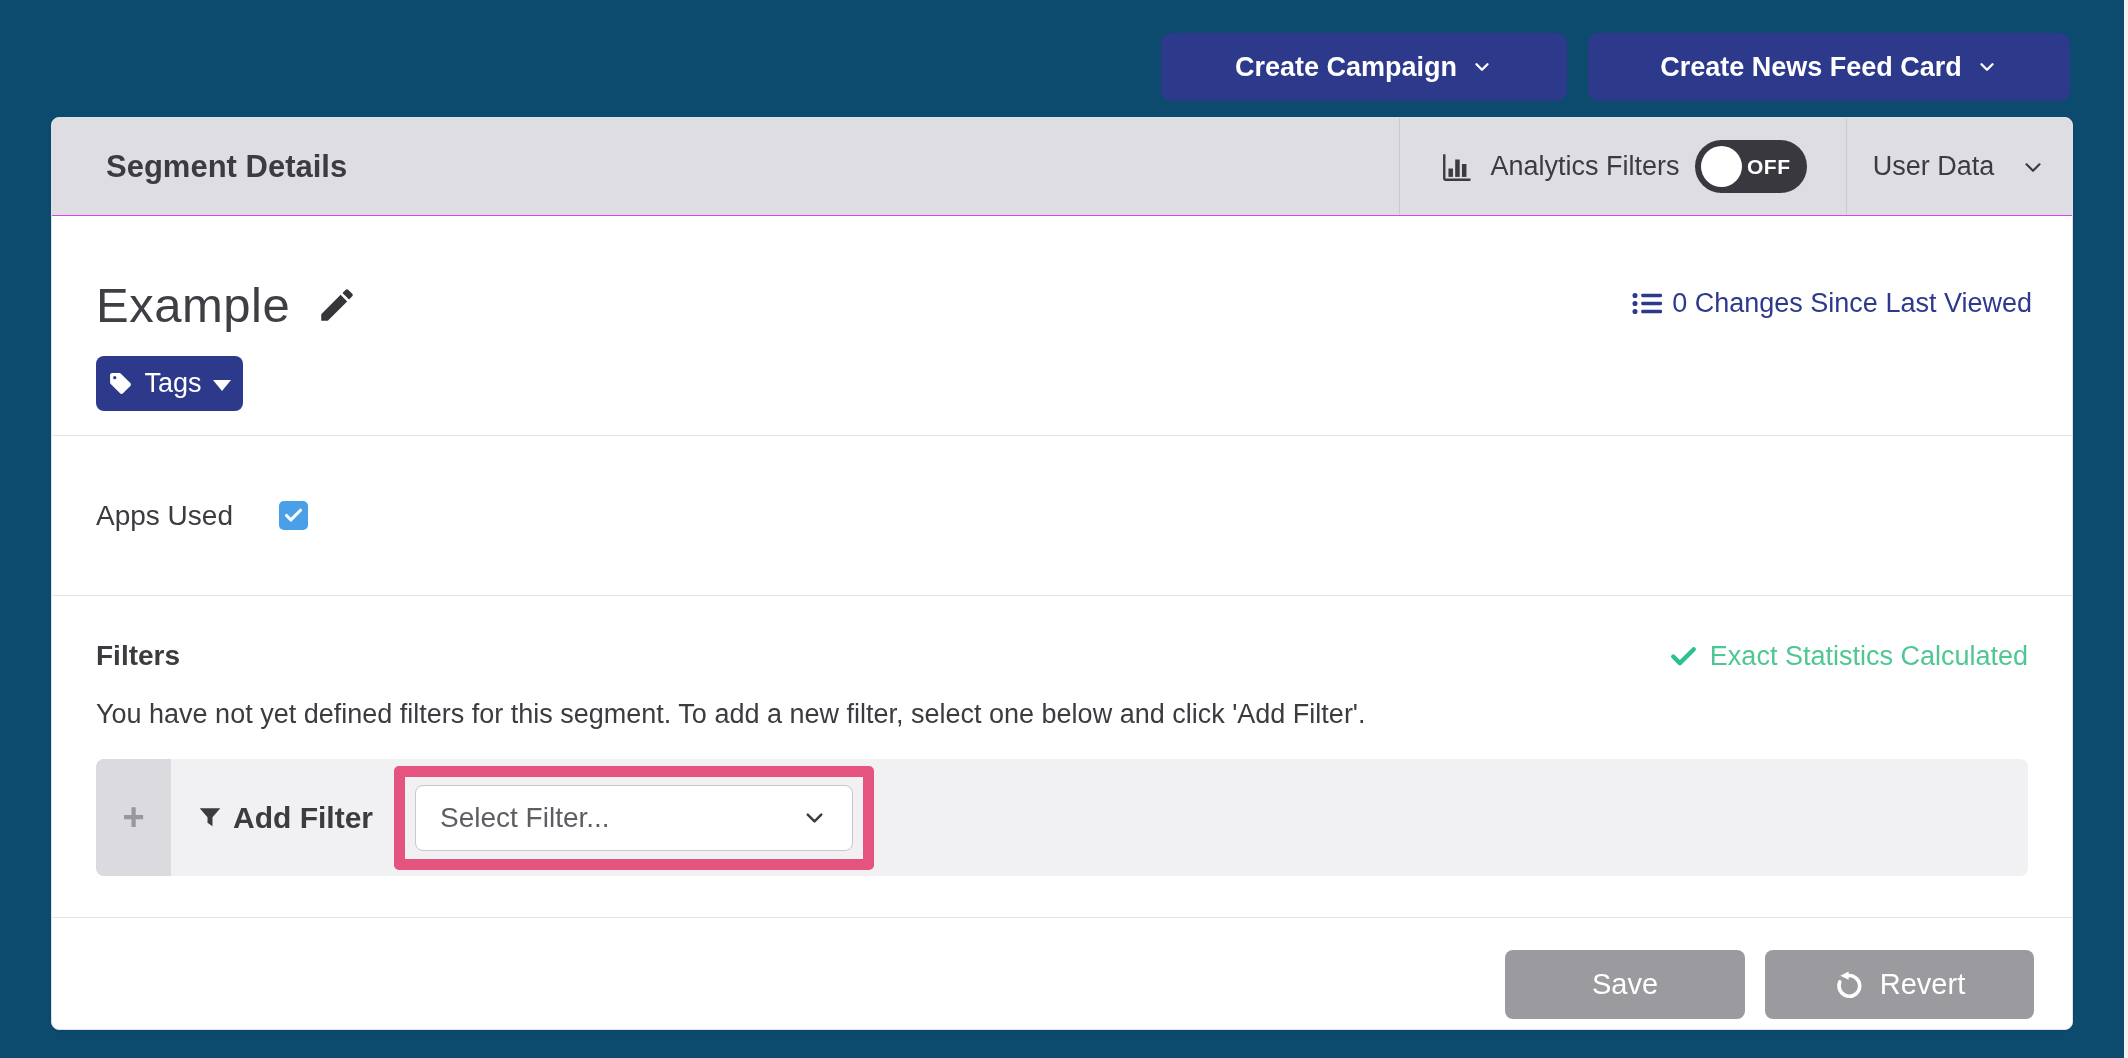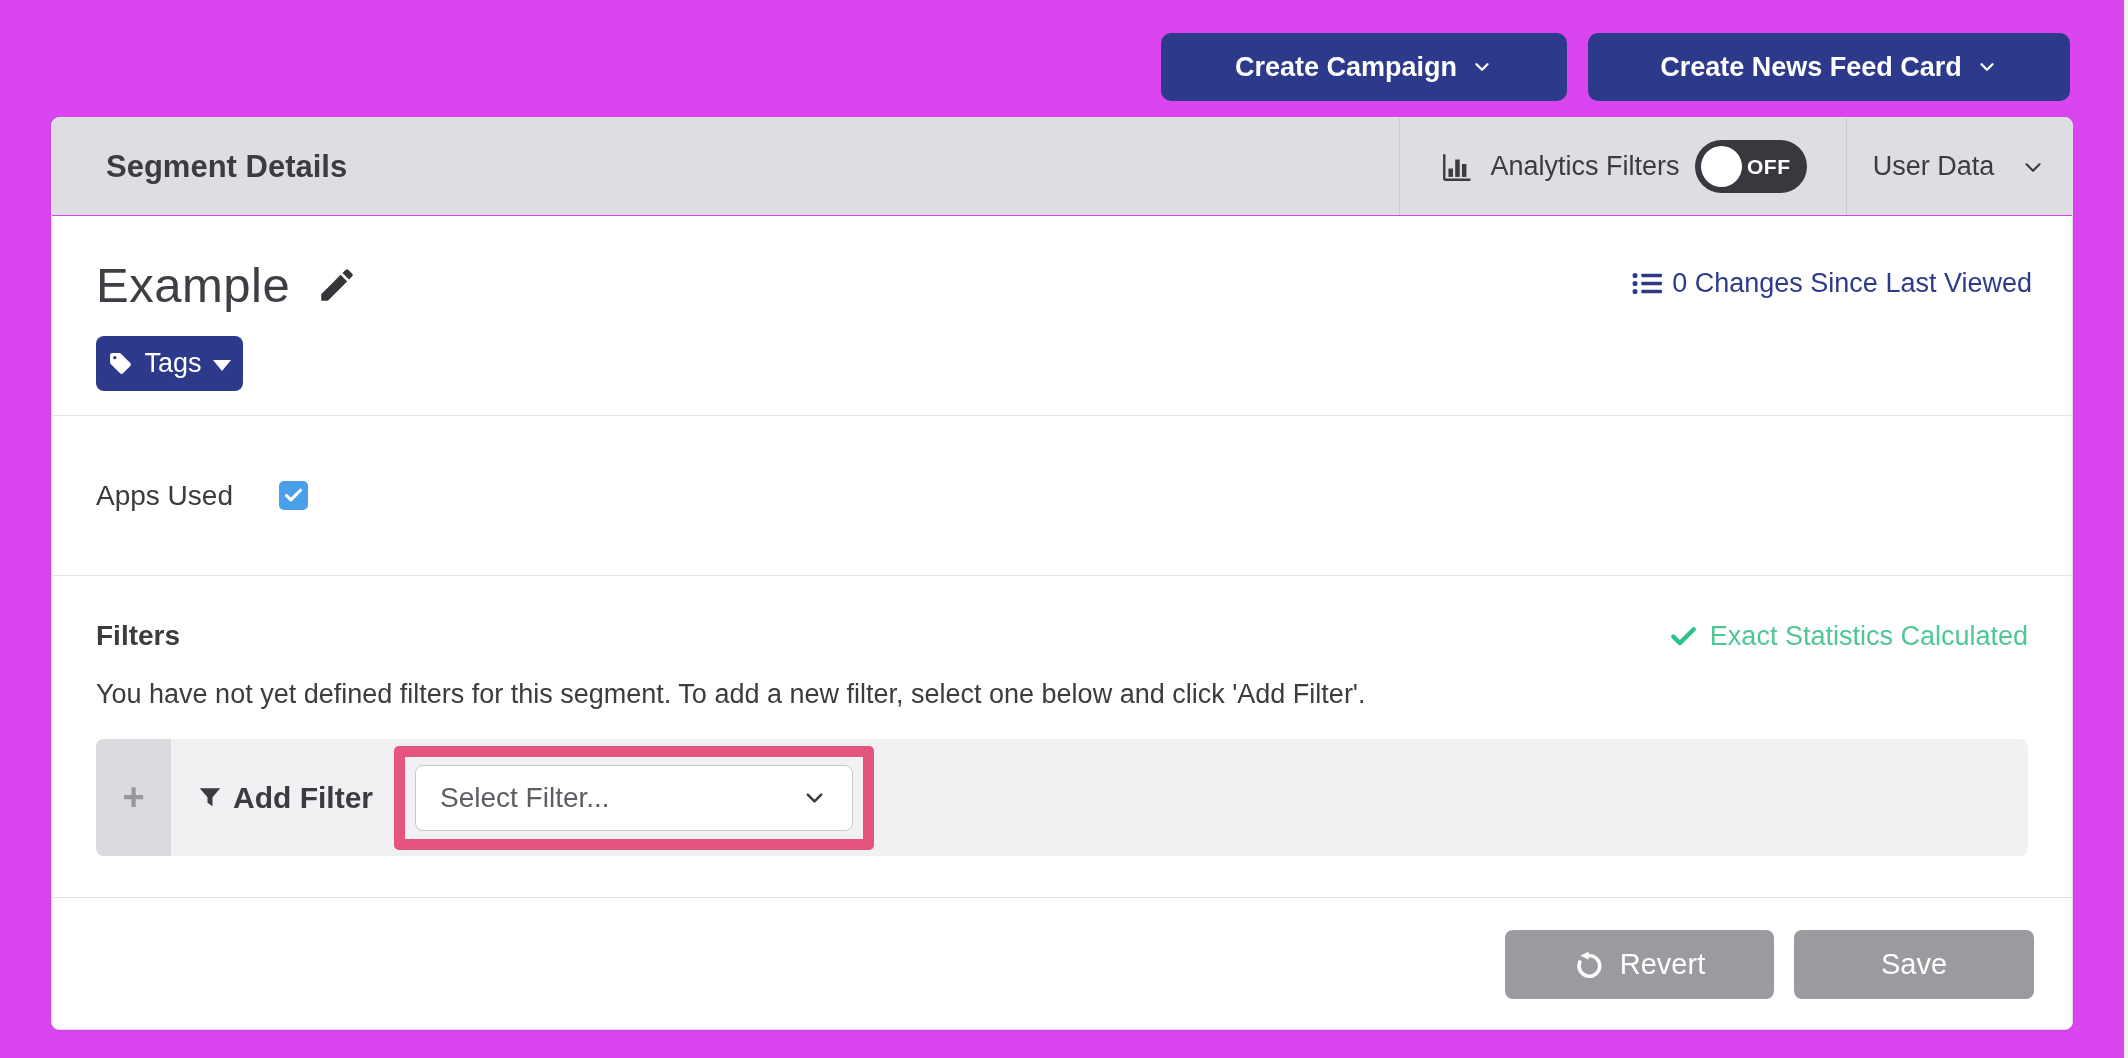--- a/index.html
+++ b/index.html
@@ -1,18 +1,18 @@
 <!DOCTYPE html>
 <html><head>
 <meta charset="utf-8">
 <style>
   * { margin:0; padding:0; box-sizing:border-box; }
   html,body { background:#f2f2f4; }
   body { font-family:"Liberation Sans", sans-serif; color:#3b3b40; }
-  #page { position:relative; width:2124px; height:1058px; background:#d946ef; overflow:hidden; }
+  #page { position:relative; width:2124px; height:1058px; background:#0c4a6e; overflow:hidden; }
 
   
   .top-actions { position:absolute; top:33px; right:54px; display:flex; gap:21px; }
   .btn-primary { display:flex; align-items:center; justify-content:center; gap:14px;
     height:68px; background:#2d3a8c; color:#fff; border:none; border-radius:10px;
     font-family:"Liberation Sans",sans-serif; font-weight:700; font-size:27px; cursor:pointer; }
   .btn-campaign { width:406px; }
   .btn-newsfeed { width:482px; }
 
   
@@ -31,21 +31,21 @@
   .toggle { position:relative; width:112px; height:53px; border-radius:28px;
     background:#38383e; flex:none; cursor:pointer; }
   .toggle .knob { position:absolute; left:6px; top:6px; width:41px; height:41px;
     background:#fff; border-radius:50%; }
   .toggle .state { position:absolute; right:16px; top:50%; transform:translateY(-50%);
     color:#fff; font-size:21px; font-weight:700; letter-spacing:.5px; }
   .ch-user { width:226px; display:flex; align-items:center; justify-content:center;
     gap:26px; border-left:1px solid #c9c9cf; font-size:27px; cursor:pointer; }
 
   
-  .sec-title { position:relative; height:200px; border-bottom:1px solid #e3e3e7; padding:0 44px; }
+  .sec-title { position:relative; height:200px; border-bottom:1px solid #e3e3e7; padding:0 44px;margin-top:20px; }
   .name-row { display:flex; align-items:center; gap:26px; padding-top:36px; height:102px; }
   .segment-name { font-size:49px; font-weight:300; color:#3e3e44; letter-spacing:.5px; }
   .pencil-btn { background:none; border:none; cursor:pointer; display:flex; }
   .changes-link { position:absolute; top:52px; right:40px; display:flex; align-items:center;
     gap:10px; color:#2d3a8c; font-size:27px; font-weight:400; text-decoration:none; cursor:pointer; }
   .btn-tags { margin-top:18px; width:147px; height:55px; background:#2d3a8c; border:none;
     border-radius:8px; color:#fff; display:flex; align-items:center; justify-content:center;
     gap:11px; font-size:27px; cursor:pointer; font-family:Liberation Sans, sans-serif; }
   .caret-down { width:0; height:0; border-left:9px solid transparent;
     border-right:9px solid transparent; border-top:11px solid #fff; margin-top:3px; }
@@ -225,28 +225,28 @@
               <svg width="27" height="27" viewBox="0 0 24 24">
                   <path d="M6 9.5l6 6 6-6" fill="none" stroke="#3b3b40" stroke-width="2.2" stroke-linecap="round" stroke-linejoin="round"></path>
                 </svg>
             </span>
           </div>
         </div>
       </div>
     </div>
 
     <div class="sec-footer">
+      <button class="btn-gray btn-save">
+        <span>Save</span>
+      </button>
       <button class="btn-gray btn-revert">
         <span>
           <svg width="31" height="31" viewBox="0 0 24 24">
             <path d="M4.5 10 A8 8 0 1 0 10.5 5.2" fill="none" stroke="#fff" stroke-width="2.8" stroke-linecap="round"></path>
             <polygon points="11.3,1.9 11.3,8.4 4.9,5.2" fill="#fff"></polygon>
           </svg>
         </span>
         <span>Revert</span>
       </button>
-      <button class="btn-gray btn-save">
-        <span>Save</span>
-      </button>
     </div>
 
   </div>
 </div>
 
 </body></html>

